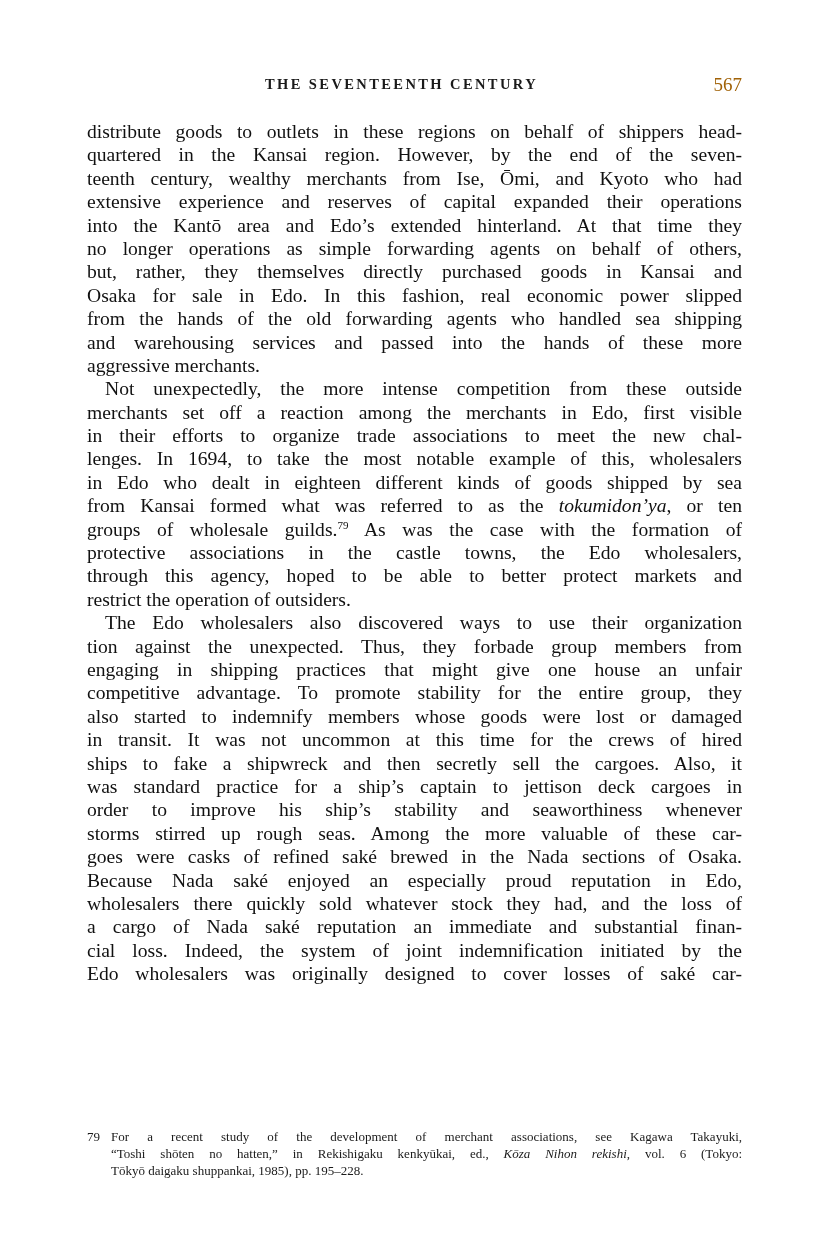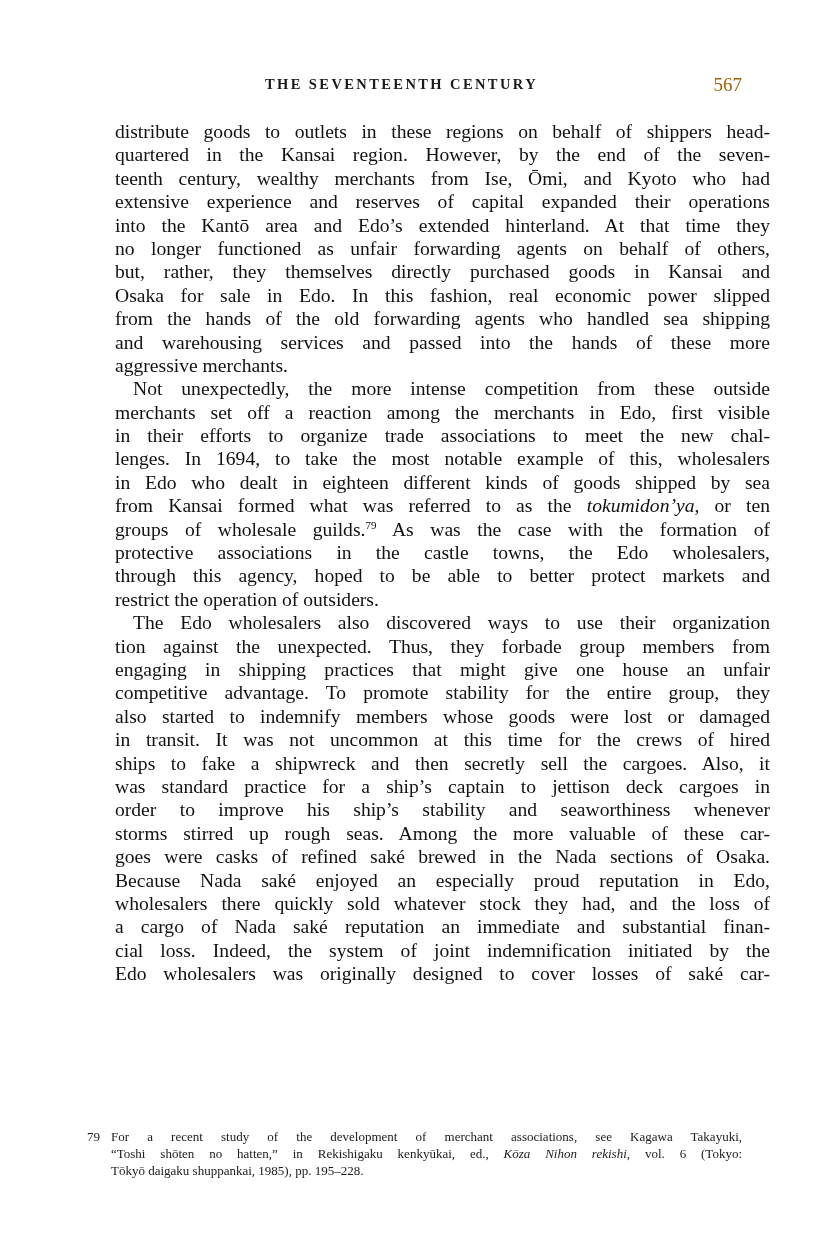--- a/index.html
+++ b/index.html
@@ -42,21 +42,20 @@
       right: 0;
       top: 0;
       font-size: 19px;
       color: #a16207;
     }
     .body-text {
       position: absolute;
       top: 120px;
       left: 0;
       width: 655px;
-      margin-left: 28px;
     }
     .line {
       display: block;
       height: 23.4px;
       line-height: 23.4px;
       font-size: 19.6px;
       white-space: nowrap;
       text-align: justify;
       text-align-last: justify;
     }
@@ -108,21 +107,21 @@
     <span class="page-number">567</span>
   </div>
 
   <div class="body-text" id="body-text">
       <div>
         <span class="line">distribute goods to outlets in these regions on behalf of shippers head-</span>
         <span class="line">quartered in the Kansai region. However, by the end of the seven-</span>
         <span class="line">teenth century, wealthy merchants from Ise, Ōmi, and Kyoto who had</span>
         <span class="line">extensive experience and reserves of capital expanded their operations</span>
         <span class="line">into the Kantō area and Edo’s extended hinterland. At that time they</span>
-        <span class="line">no longer functioned as unfair forwarding agents on behalf of others,</span>
+        <span class="line">no longer operations as simple forwarding agents on behalf of others,</span>
         <span class="line">but, rather, they themselves directly purchased goods in Kansai and</span>
         <span class="line">Osaka for sale in Edo. In this fashion, real economic power slipped</span>
         <span class="line">from the hands of the old forwarding agents who handled sea shipping</span>
         <span class="line">and warehousing services and passed into the hands of these more</span>
         <span class="line last">aggressive merchants.</span>
       </div>
       <div>
         <span class="line indent">Not unexpectedly, the more intense competition from these outside</span>
         <span class="line">merchants set off a reaction among the merchants in Edo, first visible</span>
         <span class="line">in their efforts to organize trade associations to meet the new chal-</span>

